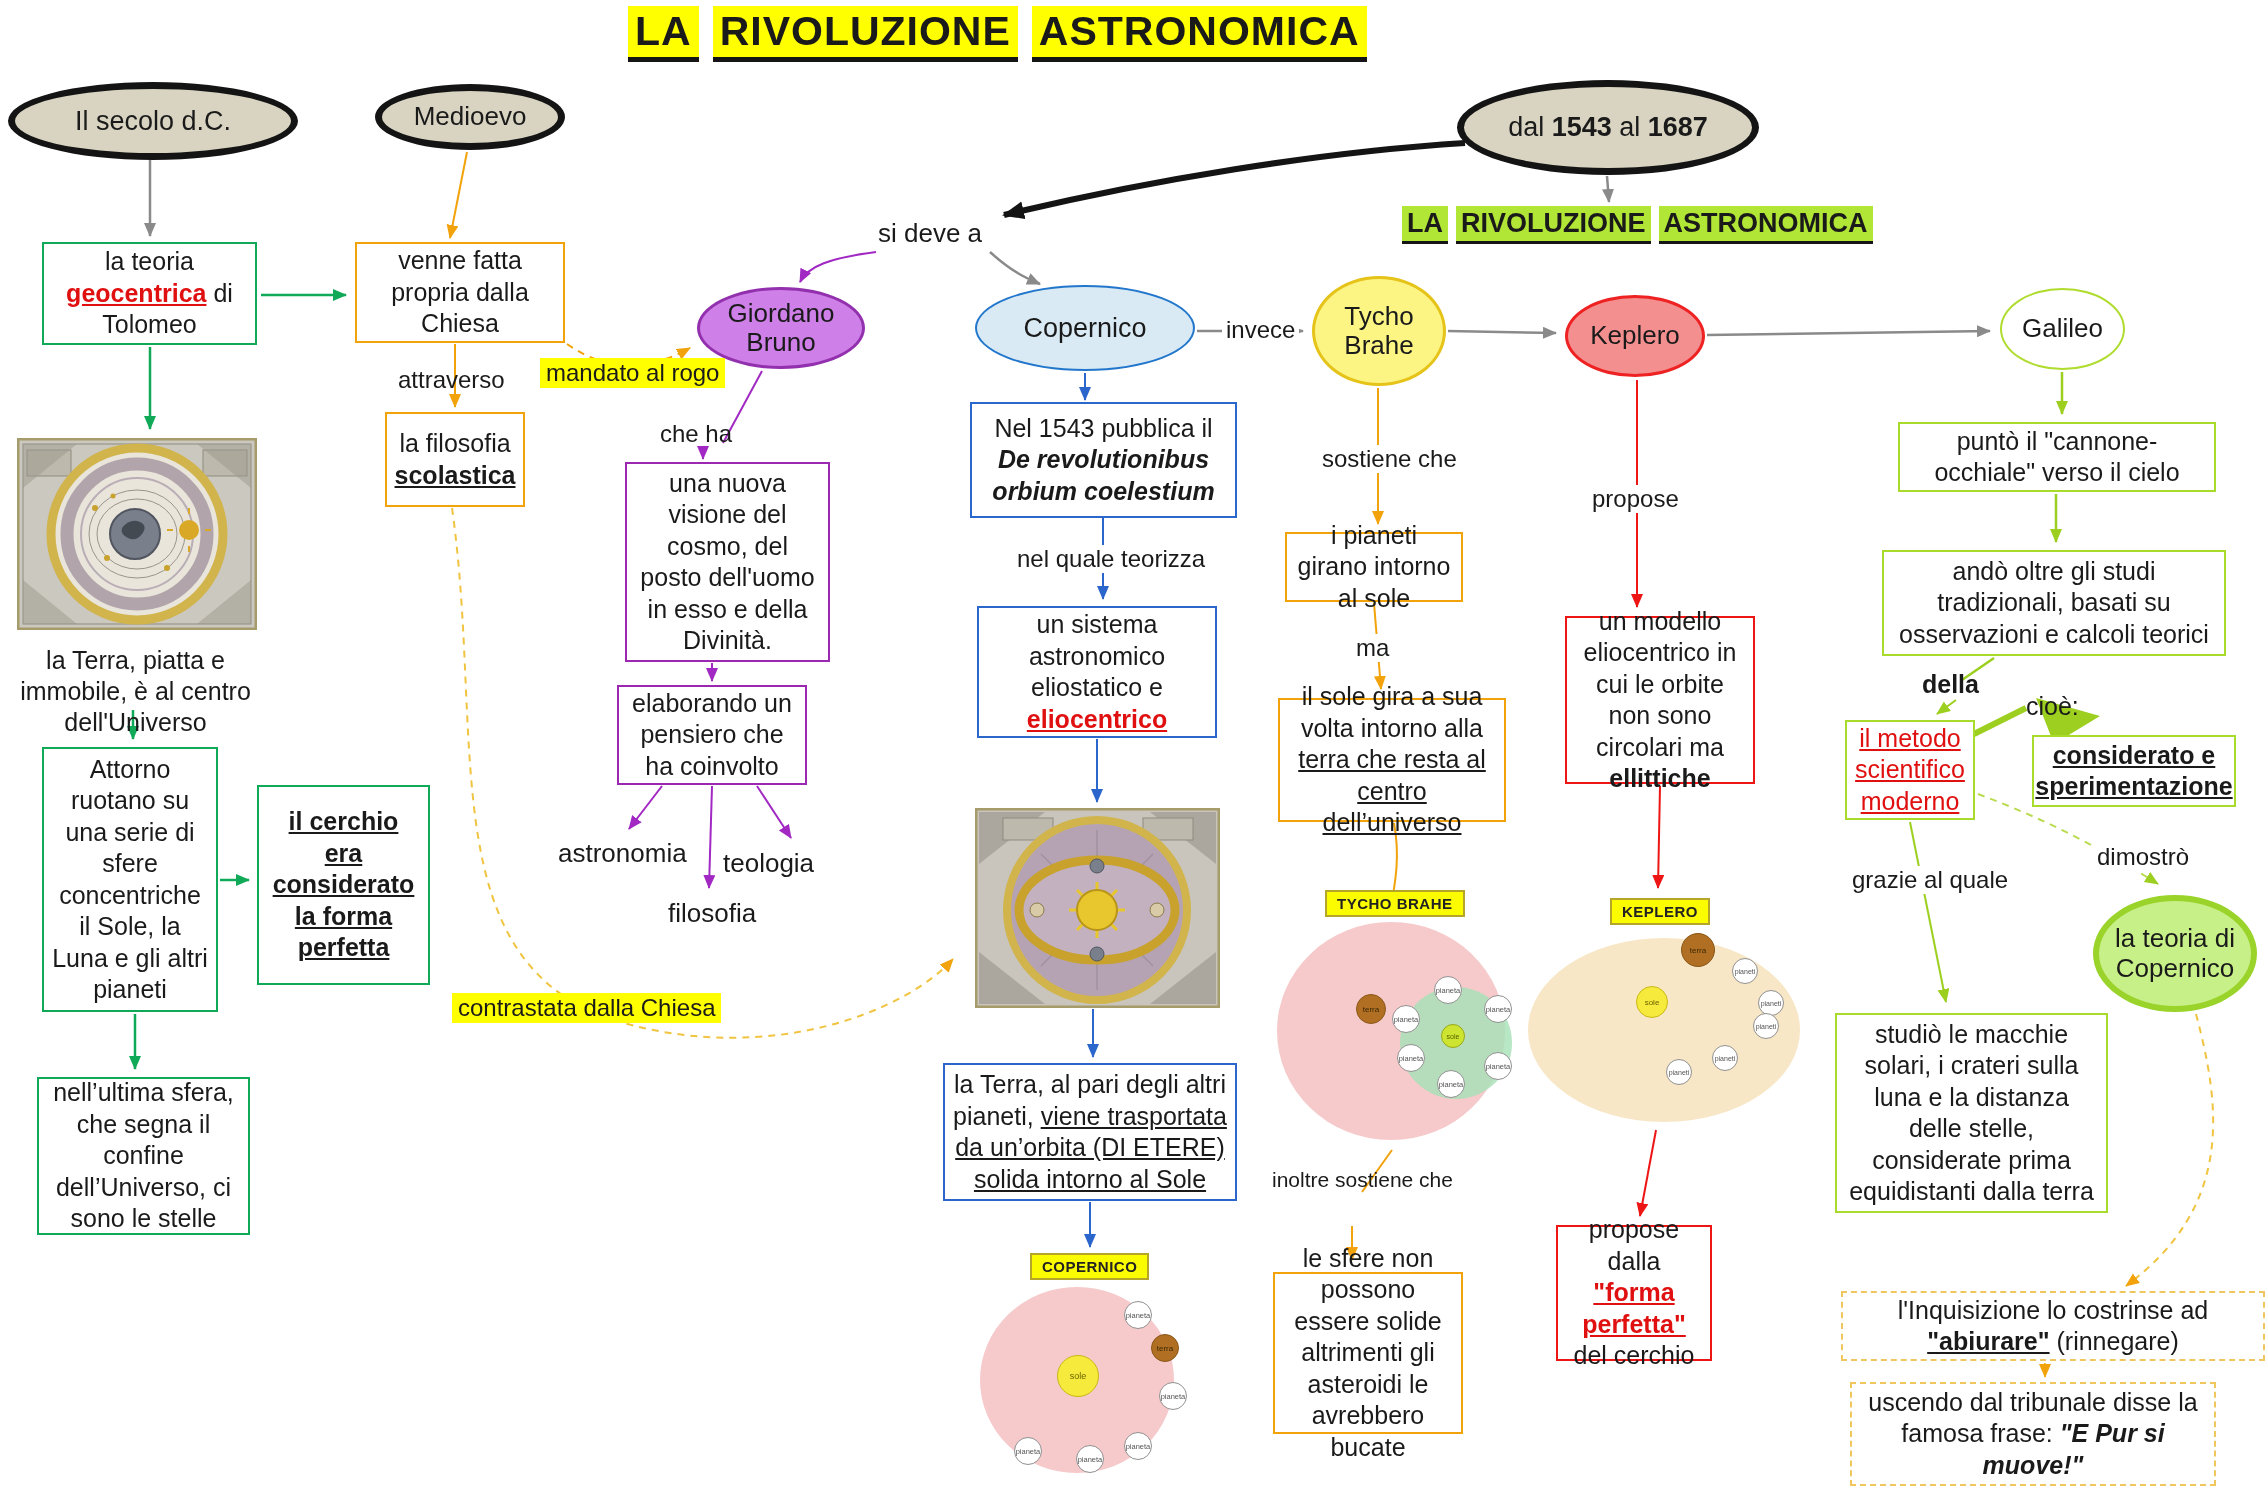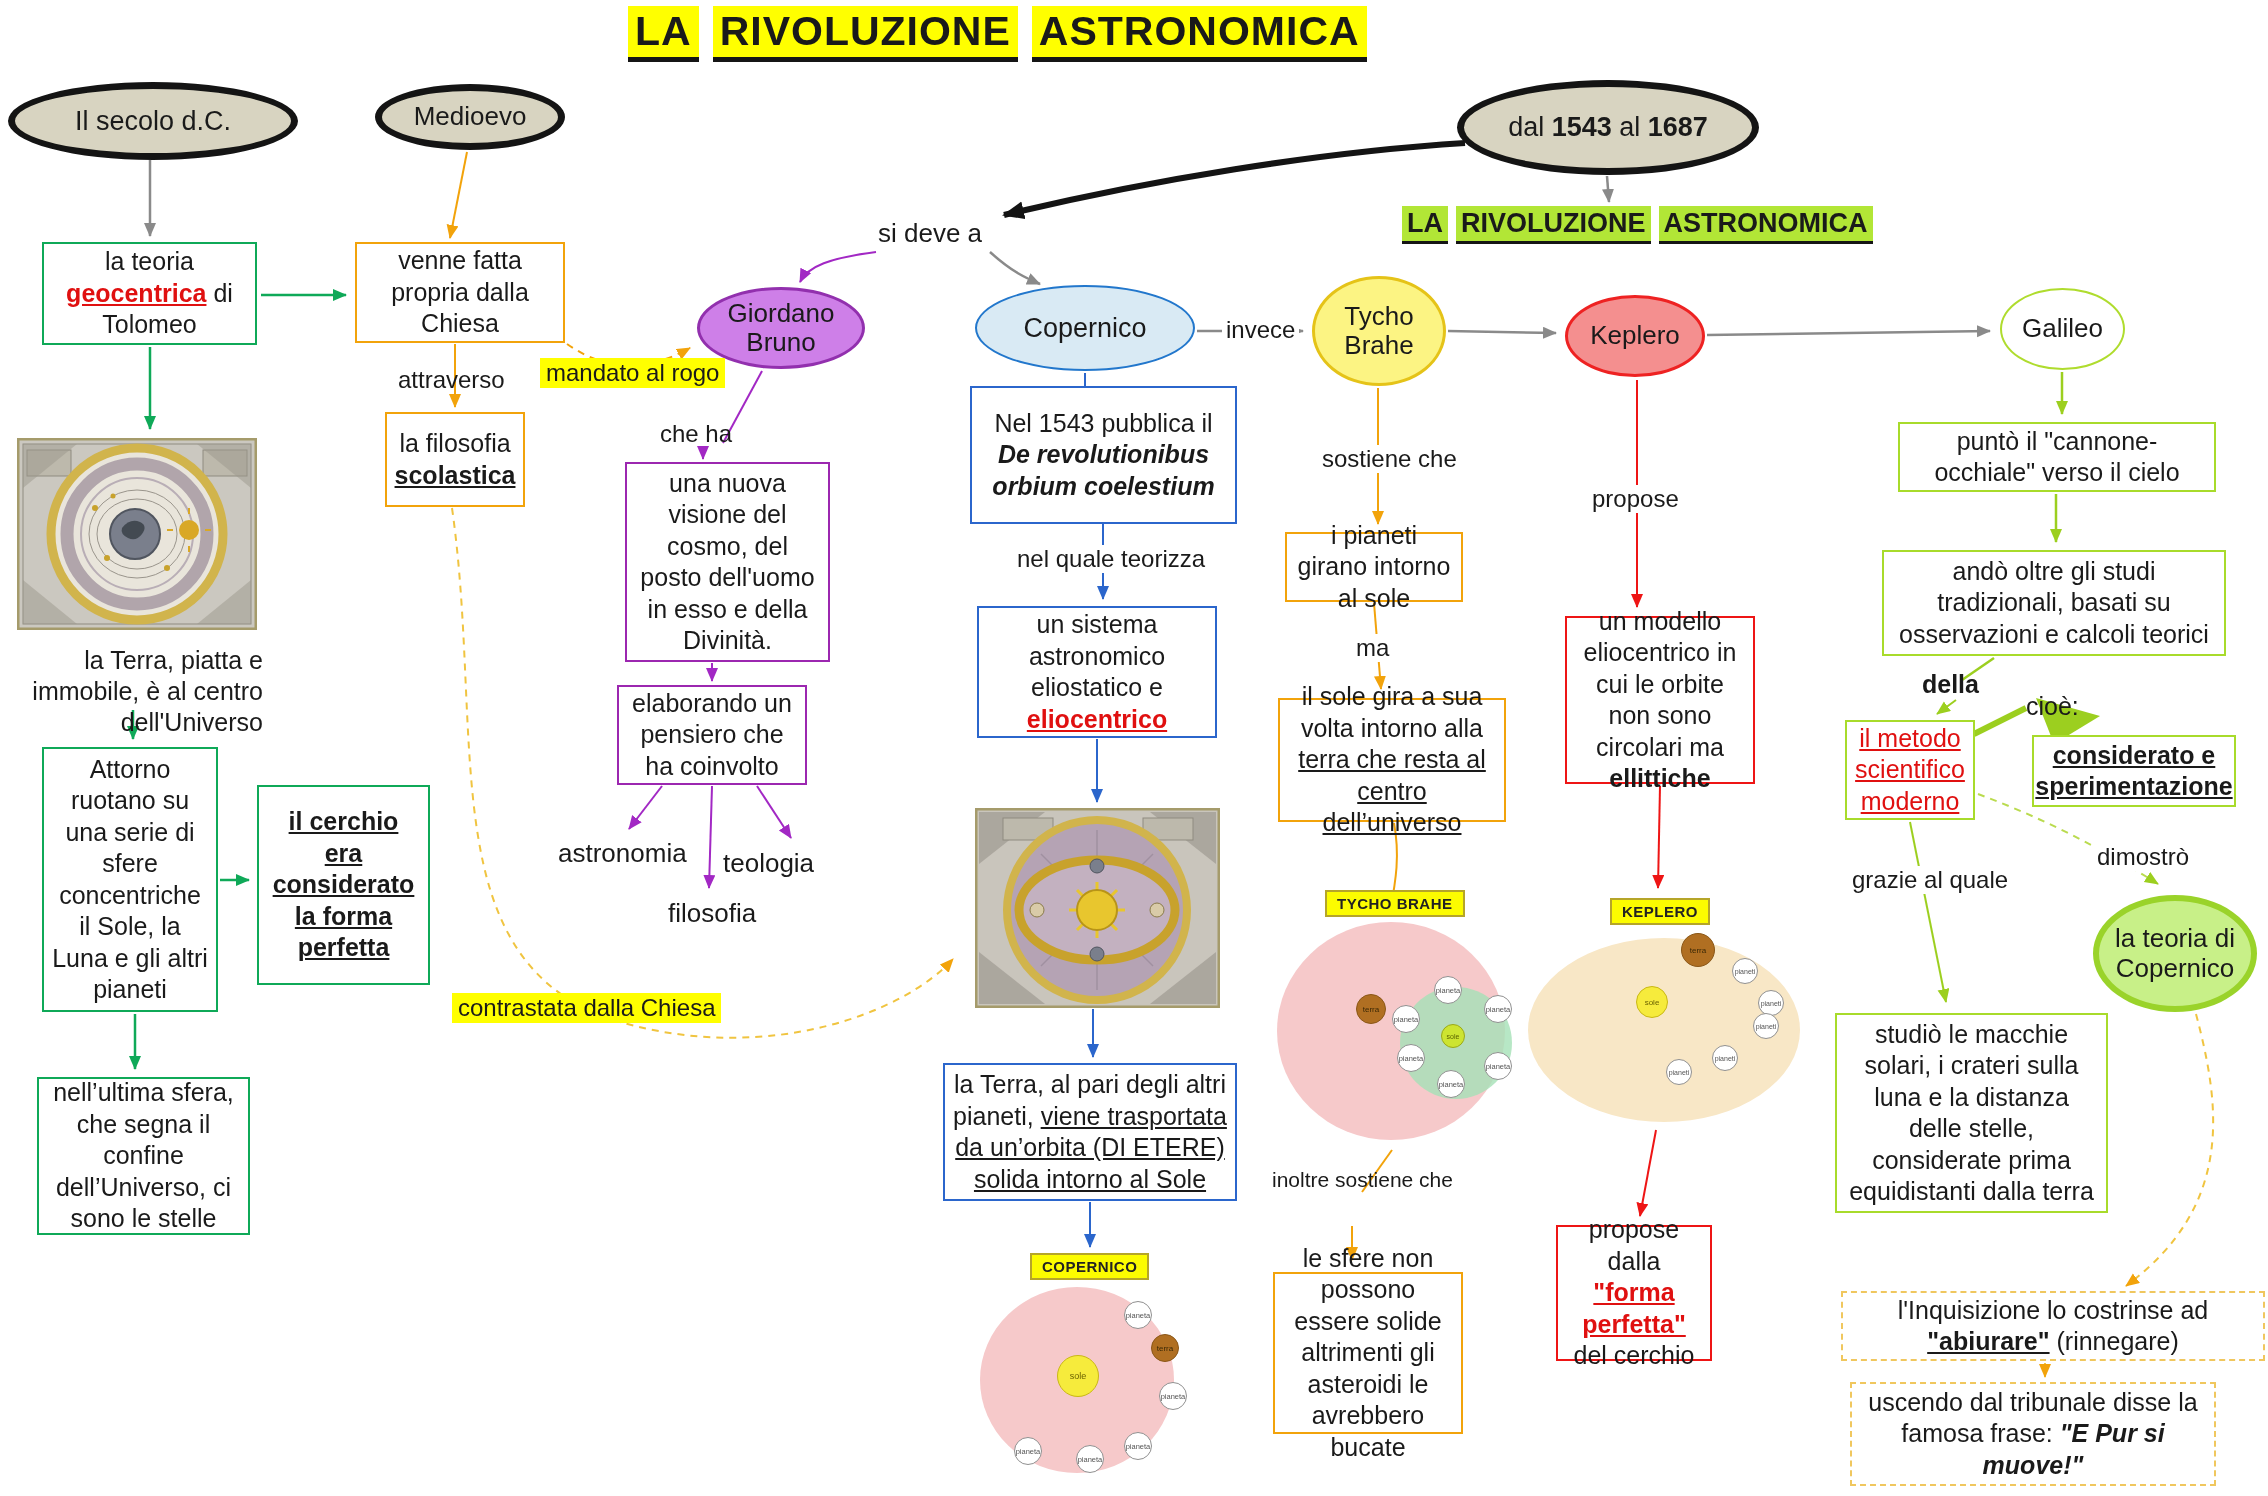--- a/index.html
+++ b/index.html
@@ -221,21 +221,21 @@
         <line x1="172" y1="108" x2="172" y2="114"></line>
       <line x1="156" y1="92" x2="150" y2="92"></line>
         <line x1="188" y1="92" x2="194" y2="92"></line>
     </g>
     <circle cx="78" cy="70" r="3" fill="#C8A22C"></circle>
       <circle cx="90" cy="120" r="3" fill="#C8A22C"></circle>
     <circle cx="150" cy="130" r="3" fill="#C8A22C"></circle>
       <circle cx="96" cy="58" r="2.5" fill="#C8A22C"></circle>
   </svg>
 
-  <div class="lbl" style="left:8px;top:645px;width:255px;white-space:normal;text-align:right;font-size:25px;line-height:1.24">la Terra, piatta e immobile, è al centro dell'Universo</div>
+  <div class="lbl" style="left:8px;top:645px;width:255px;white-space:normal;text-align:center;font-size:25px;line-height:1.24">la Terra, piatta e immobile, è al centro dell'Universo</div>
 
   <div class="box b-green" style="left:42px;top:747px;width:176px;height:265px">
     <span>Attorno ruotano su una serie di sfere concentriche il Sole, la Luna e gli altri pianeti</span>
   </div>
   <div class="box b-green" style="left:257px;top:785px;width:173px;height:200px">
     <span class="bold-u">il cerchio era considerato la forma perfetta</span>
   </div>
   <div class="box b-green" style="left:37px;top:1077px;width:213px;height:158px">
     <span>nell’ultima sfera, che segna il confine dell’Universo, ci sono le stelle</span>
   </div>
@@ -258,21 +258,21 @@
   <div class="box b-purple" style="left:625px;top:462px;width:205px;height:200px">
     <span>una nuova visione del cosmo, del posto dell'uomo in esso e della Divinità.</span>
   </div>
   <div class="box b-purple" style="left:617px;top:685px;width:190px;height:100px">
     <span>elaborando un pensiero che ha coinvolto</span>
   </div>
   <div class="lbl" style="left:558px;top:838px;font-size:26px">astronomia</div>
   <div class="lbl" style="left:723px;top:848px;font-size:26px">teologia</div>
   <div class="lbl" style="left:668px;top:898px;font-size:26px">filosofia</div>
 
-  <div class="box b-blue" style="left:970px;top:386px;width:267px;height:138px">
+  <div class="box b-blue" style="left:970px;top:402px;width:267px;height:116px">
     <div>
       <span>Nel 1543 pubblica il</span>
       <span class="bi">De revolutionibus orbium coelestium</span>
     </div>
   </div>
   <div class="lbl bg" style="left:1013px;top:545px">nel quale teorizza</div>
   <div class="box b-blue" style="left:977px;top:606px;width:240px;height:132px">
     <div>
       <span>un sistema astronomico eliostatico e</span><br>
       <span class="red-u">eliocentrico</span>

